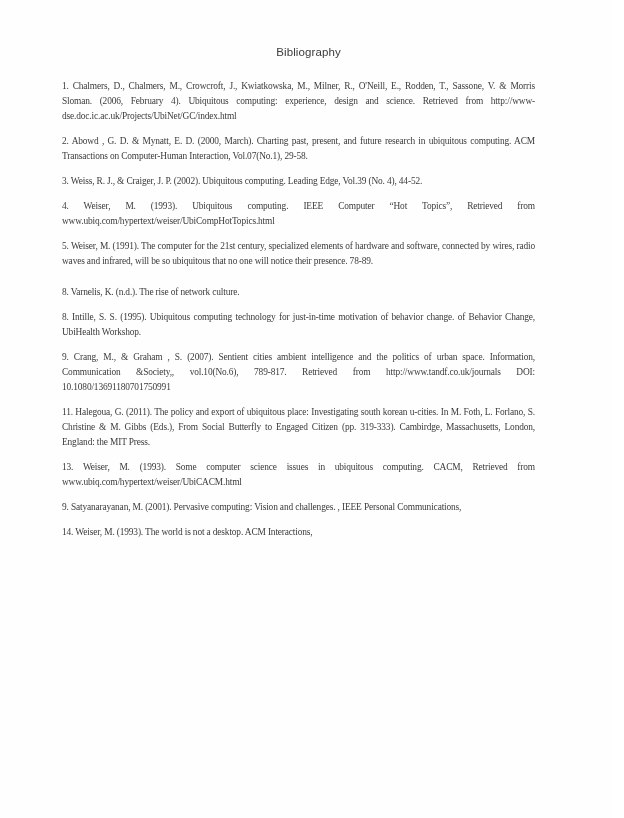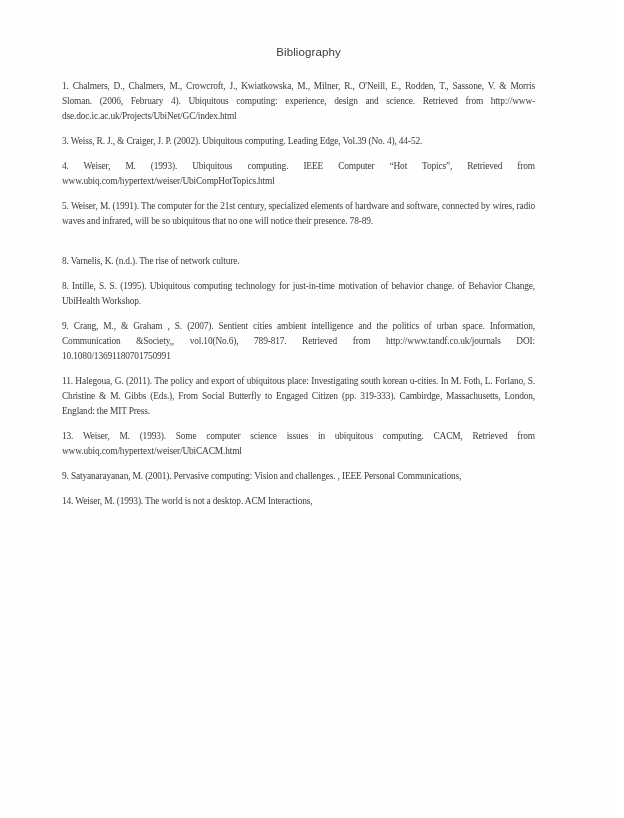--- a/index.html
+++ b/index.html
@@ -34,30 +34,31 @@
     font-size: 9.4px;
     line-height: 15px;
     letter-spacing: -0.15px;
     text-align: justify;
     margin: 0 0 10px 0;
     overflow-wrap: break-word;
     word-break: break-word;
     font-family: Liberation Serif, serif;
   }
   .ref.gap-after {
-    margin-bottom: 25px;
+    margin-bottom: 16px;
   }
 </style>
 </head>
 <body>
 
 <main class="page">
   <h1 class="title">Bibliography</h1>
   <section class="ref-list">
     <p class="ref">1. Chalmers, D., Chalmers, M., Crowcroft, J., Kwiatkowska, M., Milner, R., O'Neill, E., Rodden, T., Sassone, V. &amp; Morris Sloman. (2006, February 4). Ubiquitous computing: experience, design and science. Retrieved from http://www-dse.doc.ic.ac.uk/Projects/UbiNet/GC/index.html</p>
+    <p class="ref">2. Abowd , G. D. &amp; Mynatt, E. D. (2000, March). Charting past, present, and future research in ubiquitous computing. ACM Transactions on Computer-Human Interaction, Vol.07(No.1), 29-58.</p>
     <p class="ref">3. Weiss, R. J., &amp; Craiger, J. P. (2002). Ubiquitous computing. Leading Edge, Vol.39 (No. 4), 44-52.</p>
     <p class="ref">4. Weiser, M. (1993). Ubiquitous computing. IEEE Computer “Hot Topics”, Retrieved from www.ubiq.com/hypertext/weiser/UbiCompHotTopics.html</p>
     <p class="ref gap-after">5. Weiser, M. (1991). The computer for the 21st century, specialized elements of hardware and software, connected by wires, radio waves and infrared, will be so ubiquitous that no one will notice their presence. 78-89.</p>
     <p class="ref">8. Varnelis, K. (n.d.). The rise of network culture.</p>
     <p class="ref">8. Intille, S. S. (1995). Ubiquitous computing technology for just-in-time motivation of behavior change. of Behavior Change, UbiHealth Workshop.</p>
     <p class="ref">9. Crang, M., &amp; Graham , S. (2007). Sentient cities ambient intelligence and the politics of urban space. Information, Communication &amp;Society,, vol.10(No.6), 789-817. Retrieved from http://www.tandf.co.uk/journals DOI: 10.1080/13691180701750991</p>
     <p class="ref">11. Halegoua, G. (2011). The policy and export of ubiquitous place: Investigating south korean u-cities. In M. Foth, L. Forlano, S. Christine &amp; M. Gibbs (Eds.), From Social Butterfly to Engaged Citizen (pp. 319-333). Cambirdge, Massachusetts, London, England: the MIT Press.</p>
     <p class="ref">13. Weiser, M. (1993). Some computer science issues in ubiquitous computing. CACM, Retrieved from www.ubiq.com/hypertext/weiser/UbiCACM.html</p>
     <p class="ref">9. Satyanarayanan, M. (2001). Pervasive computing: Vision and challenges. , IEEE Personal Communications,</p>
     <p class="ref">14. Weiser, M. (1993). The world is not a desktop. ACM Interactions,</p>

